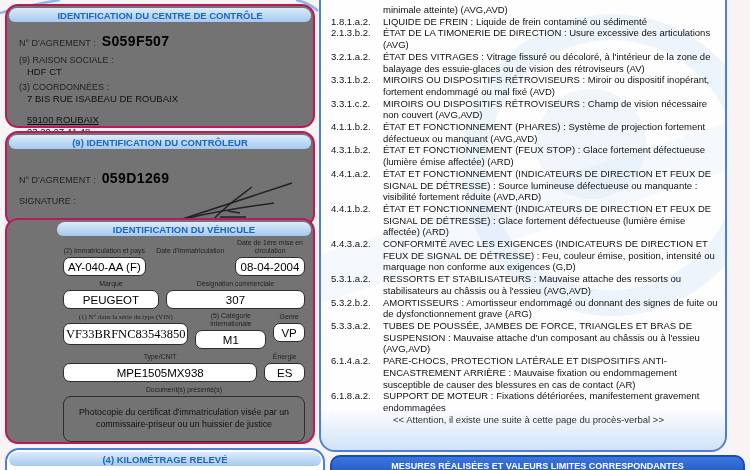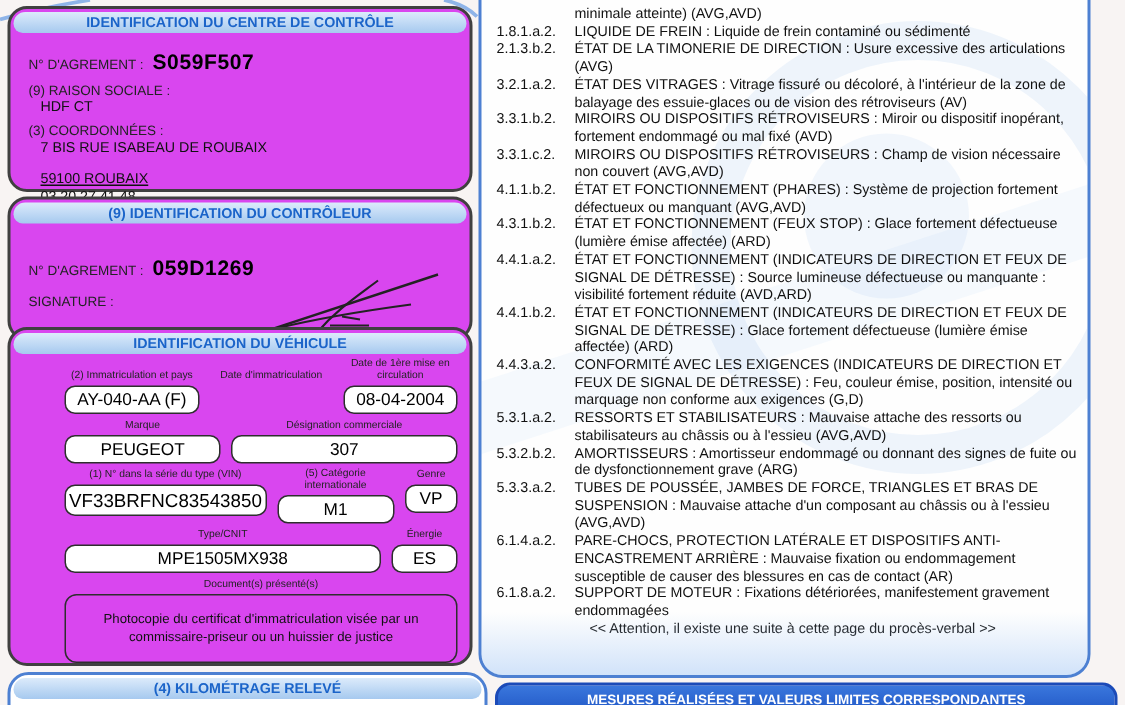--- a/index.html
+++ b/index.html
@@ -1,37 +1,37 @@
 <!DOCTYPE html>
 <html><head>
 <meta charset="utf-8">
 <style>
   html,body{margin:0;padding:0;}
   .page{position:relative;width:750px;height:470px;overflow:hidden;
         background:#f8f4f3;font-family:"Liberation Sans",sans-serif;color:#1c1c1c;}
 
   
   .lbox{position:absolute;left:5px;width:310px;box-sizing:border-box;
-        background:#d946ef;border:2px solid #404040;border-radius:13px;}
+        background:#737373;border:2px solid #be185d;border-radius:13px;}
   .band{margin:2px;background:linear-gradient(#dcebfb,#a6c9ef);
         border-radius:9px 9px 7px 7px;color:#1b64c9;font-weight:bold;
         font-size:9.5px;text-align:center;padding:2px 0 1px;}
   .box-content{padding:5px 12px 0 12px;font-size:9px;color:#222;}
 
   .agr-line{display:flex;align-items:baseline;gap:6px;margin:4px 0 6px;}
   .agr-label{font-size:9px;}
   .agr-value{font-weight:bold;font-size:14px;letter-spacing:.4px;color:#000;}
   .field-label-line{margin-top:5px;}
   .indent{padding-left:8px;margin-top:1px;font-size:9.5px;color:#111;}
 
   .sig-line{margin-top:10px;font-size:9px;}
   .sig-svg{position:absolute;right:14px;top:22px;}
 
   
-  .vrow{display:flex;gap:7px;padding:0 8px;margin-top:3px;margin-left:28px;}
+  .vrow{display:flex;gap:7px;padding:0 8px;margin-top:3px;}
   .vfield{display:flex;flex-direction:column;}
   .vlabel{font-size:6.9px;color:#222;text-align:center;line-height:1.15;
           display:flex;align-items:flex-end;justify-content:center;min-height:9px;}
   .vvalue{margin-top:2px;border:1.5px solid #2e2e2e;border-radius:7px;
           text-align:center;font-size:11.5px;color:#000;padding:3px 2px 2px;
           background:#fff;white-space:nowrap;}
   .docbox{margin-top:2px;border:1.5px solid #2e2e2e;border-radius:8px;height:44px;
           display:flex;align-items:center;justify-content:center;text-align:center;
           font-size:8.8px;color:#111;padding:0 2px;line-height:1.3;}
 
@@ -103,21 +103,21 @@
       <div class="sig-line">SIGNATURE :</div>
       <svg class="sig-svg" width="145" height="58">
         <path d="M4,54 L138,10" stroke="#222" stroke-width="1.6" fill="none"></path>
         <path d="M30,46 C55,40 90,34 120,30" stroke="#222" stroke-width="1.4" fill="none"></path>
         <path d="M58,48 C70,34 82,26 98,14" stroke="#222" stroke-width="1.4" fill="none"></path>
         <path d="M66,44 L92,44 M74,38 L86,40" stroke="#222" stroke-width="1.3" fill="none"></path>
       </svg>
     </div>
   </section>
 
-  <section class="lbox" style="top:218px;height:226px;">
+  <section class="lbox" style="top:218px;height:226px;padding-left:48px;">
     <div class="band">IDENTIFICATION DU VÉHICULE</div>
 
     <div class="vrow">
       <div class="vfield" style="flex:1.12;">
         <div class="vlabel" style="min-height:16px;">(2) Immatriculation et pays</div>
         <div class="vvalue">AY-040-AA (F)</div>
       </div>
       <div class="vfield" style="flex:1.02;">
         <div class="vlabel" style="min-height:16px;">Date d'immatriculation</div>
       </div>
@@ -132,21 +132,21 @@
         <div class="vlabel">Marque</div>
         <div class="vvalue">PEUGEOT</div>
       </div>
       <div class="vfield" style="flex:1.45;">
         <div class="vlabel">Désignation commerciale</div>
         <div class="vvalue">307</div>
       </div>
     </div>
 
     <div class="vrow">
-      <div class="vfield" style="flex:3.4;">
+      <div class="vfield" style="flex:3.4;font-family:Liberation Serif, serif;">
         <div class="vlabel">(1) N° dans la série du type (VIN)</div>
         <div class="vvalue" style="font-size:12.5px;">VF33BRFNC83543850</div>
       </div>
       <div class="vfield" style="flex:2;">
         <div class="vlabel">(5) Catégorie internationale</div>
         <div class="vvalue">M1</div>
       </div>
       <div class="vfield" style="flex:0.9;">
         <div class="vlabel">Genre</div>
         <div class="vvalue">VP</div>

